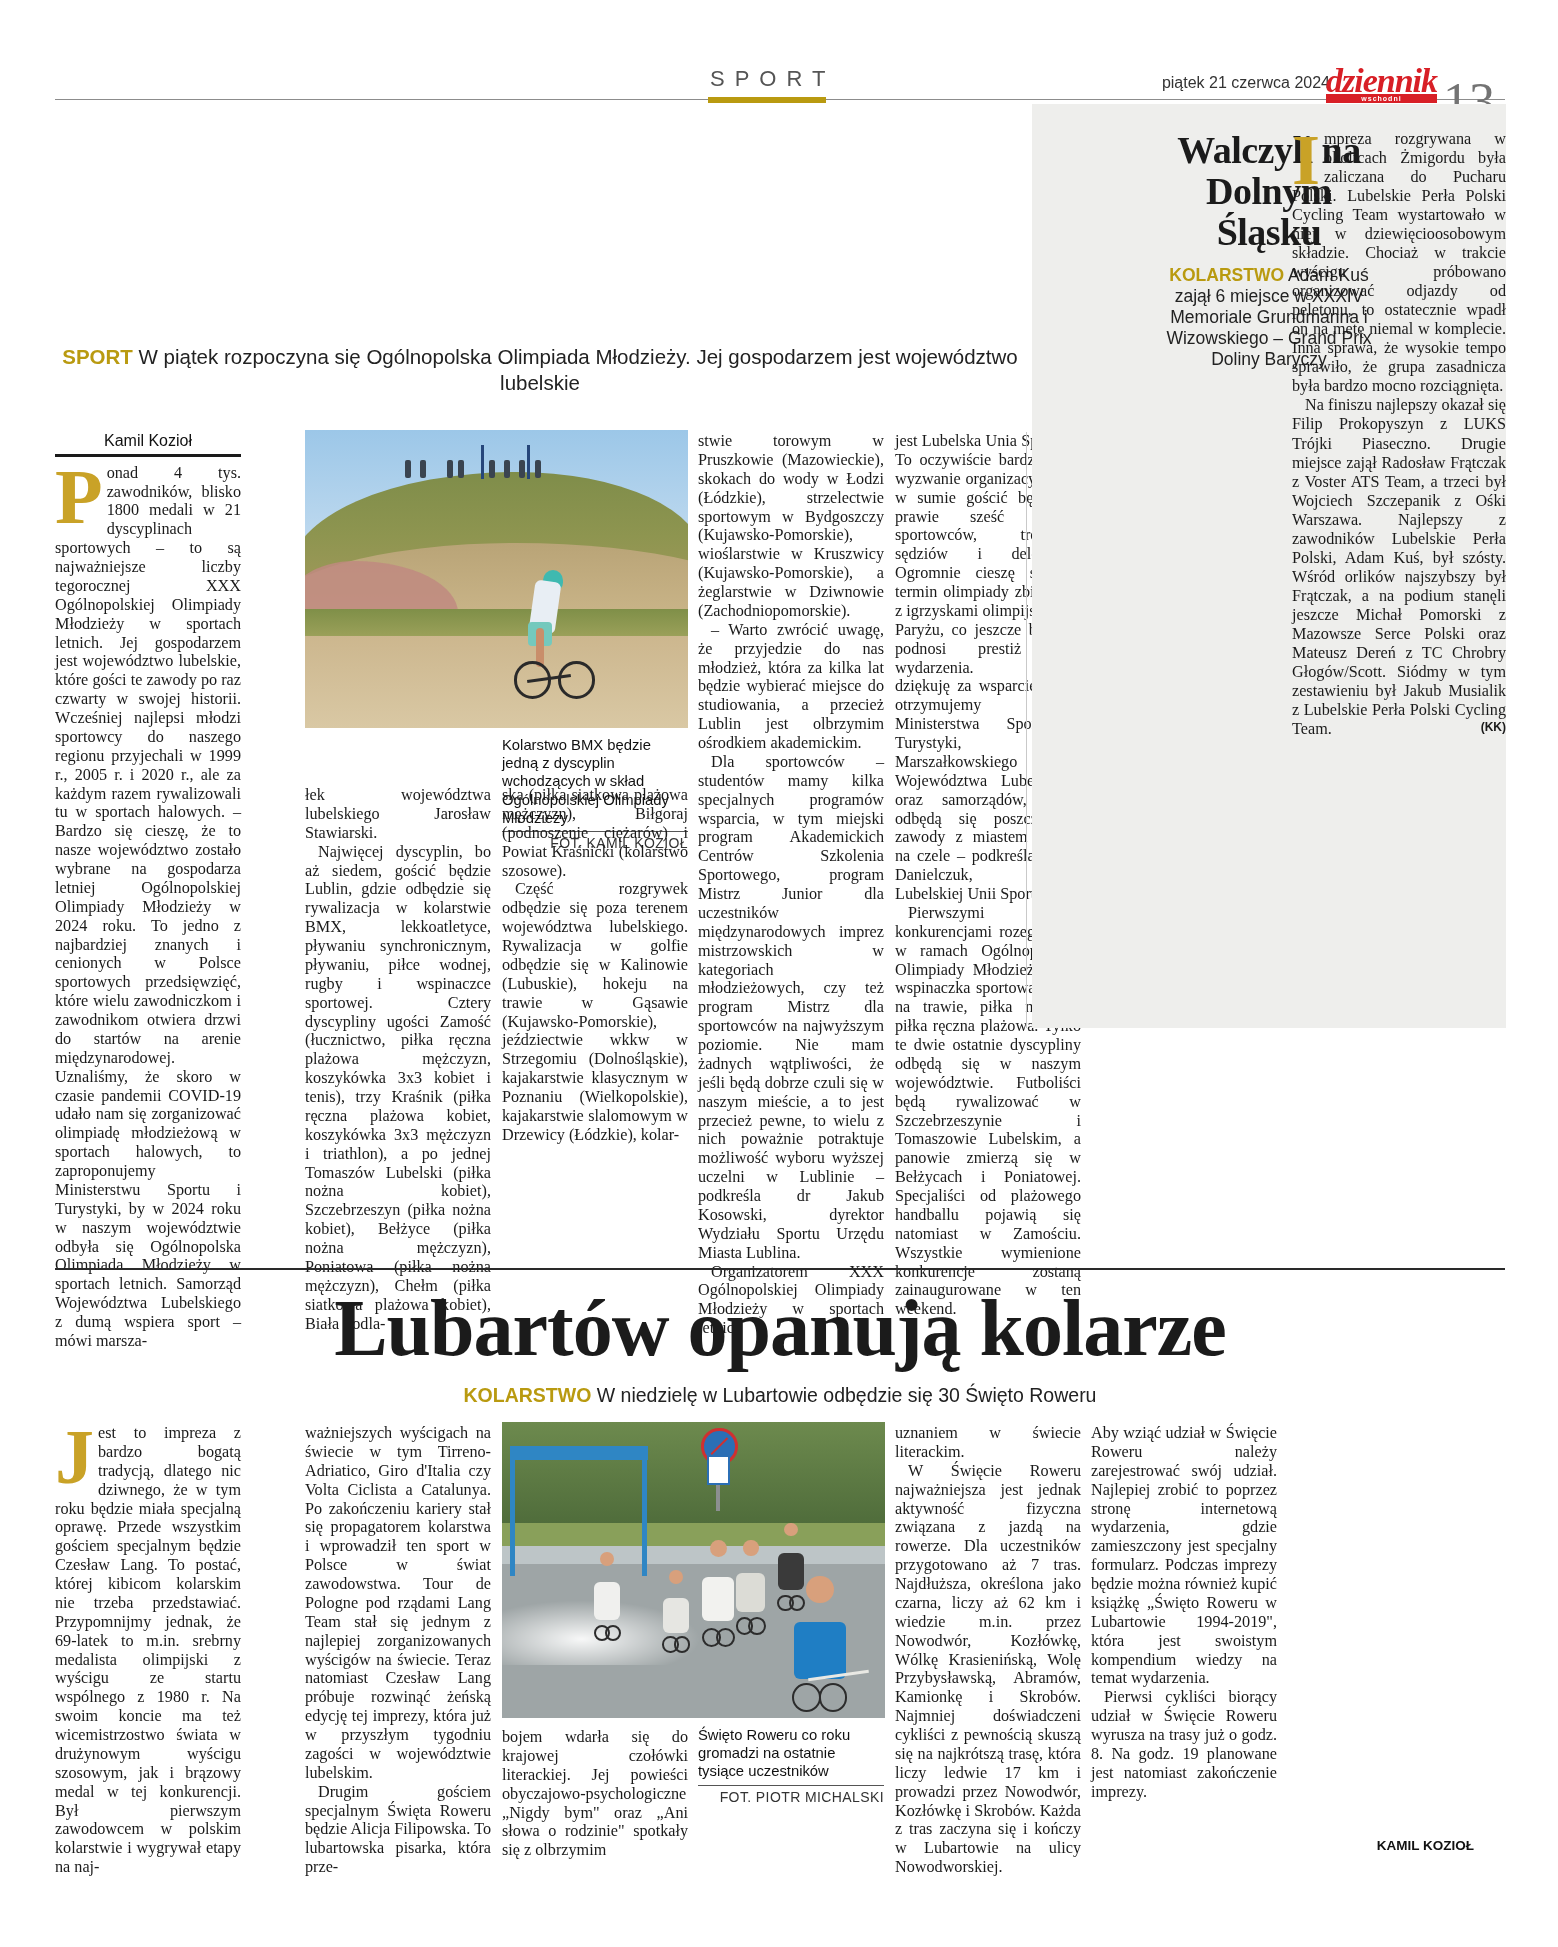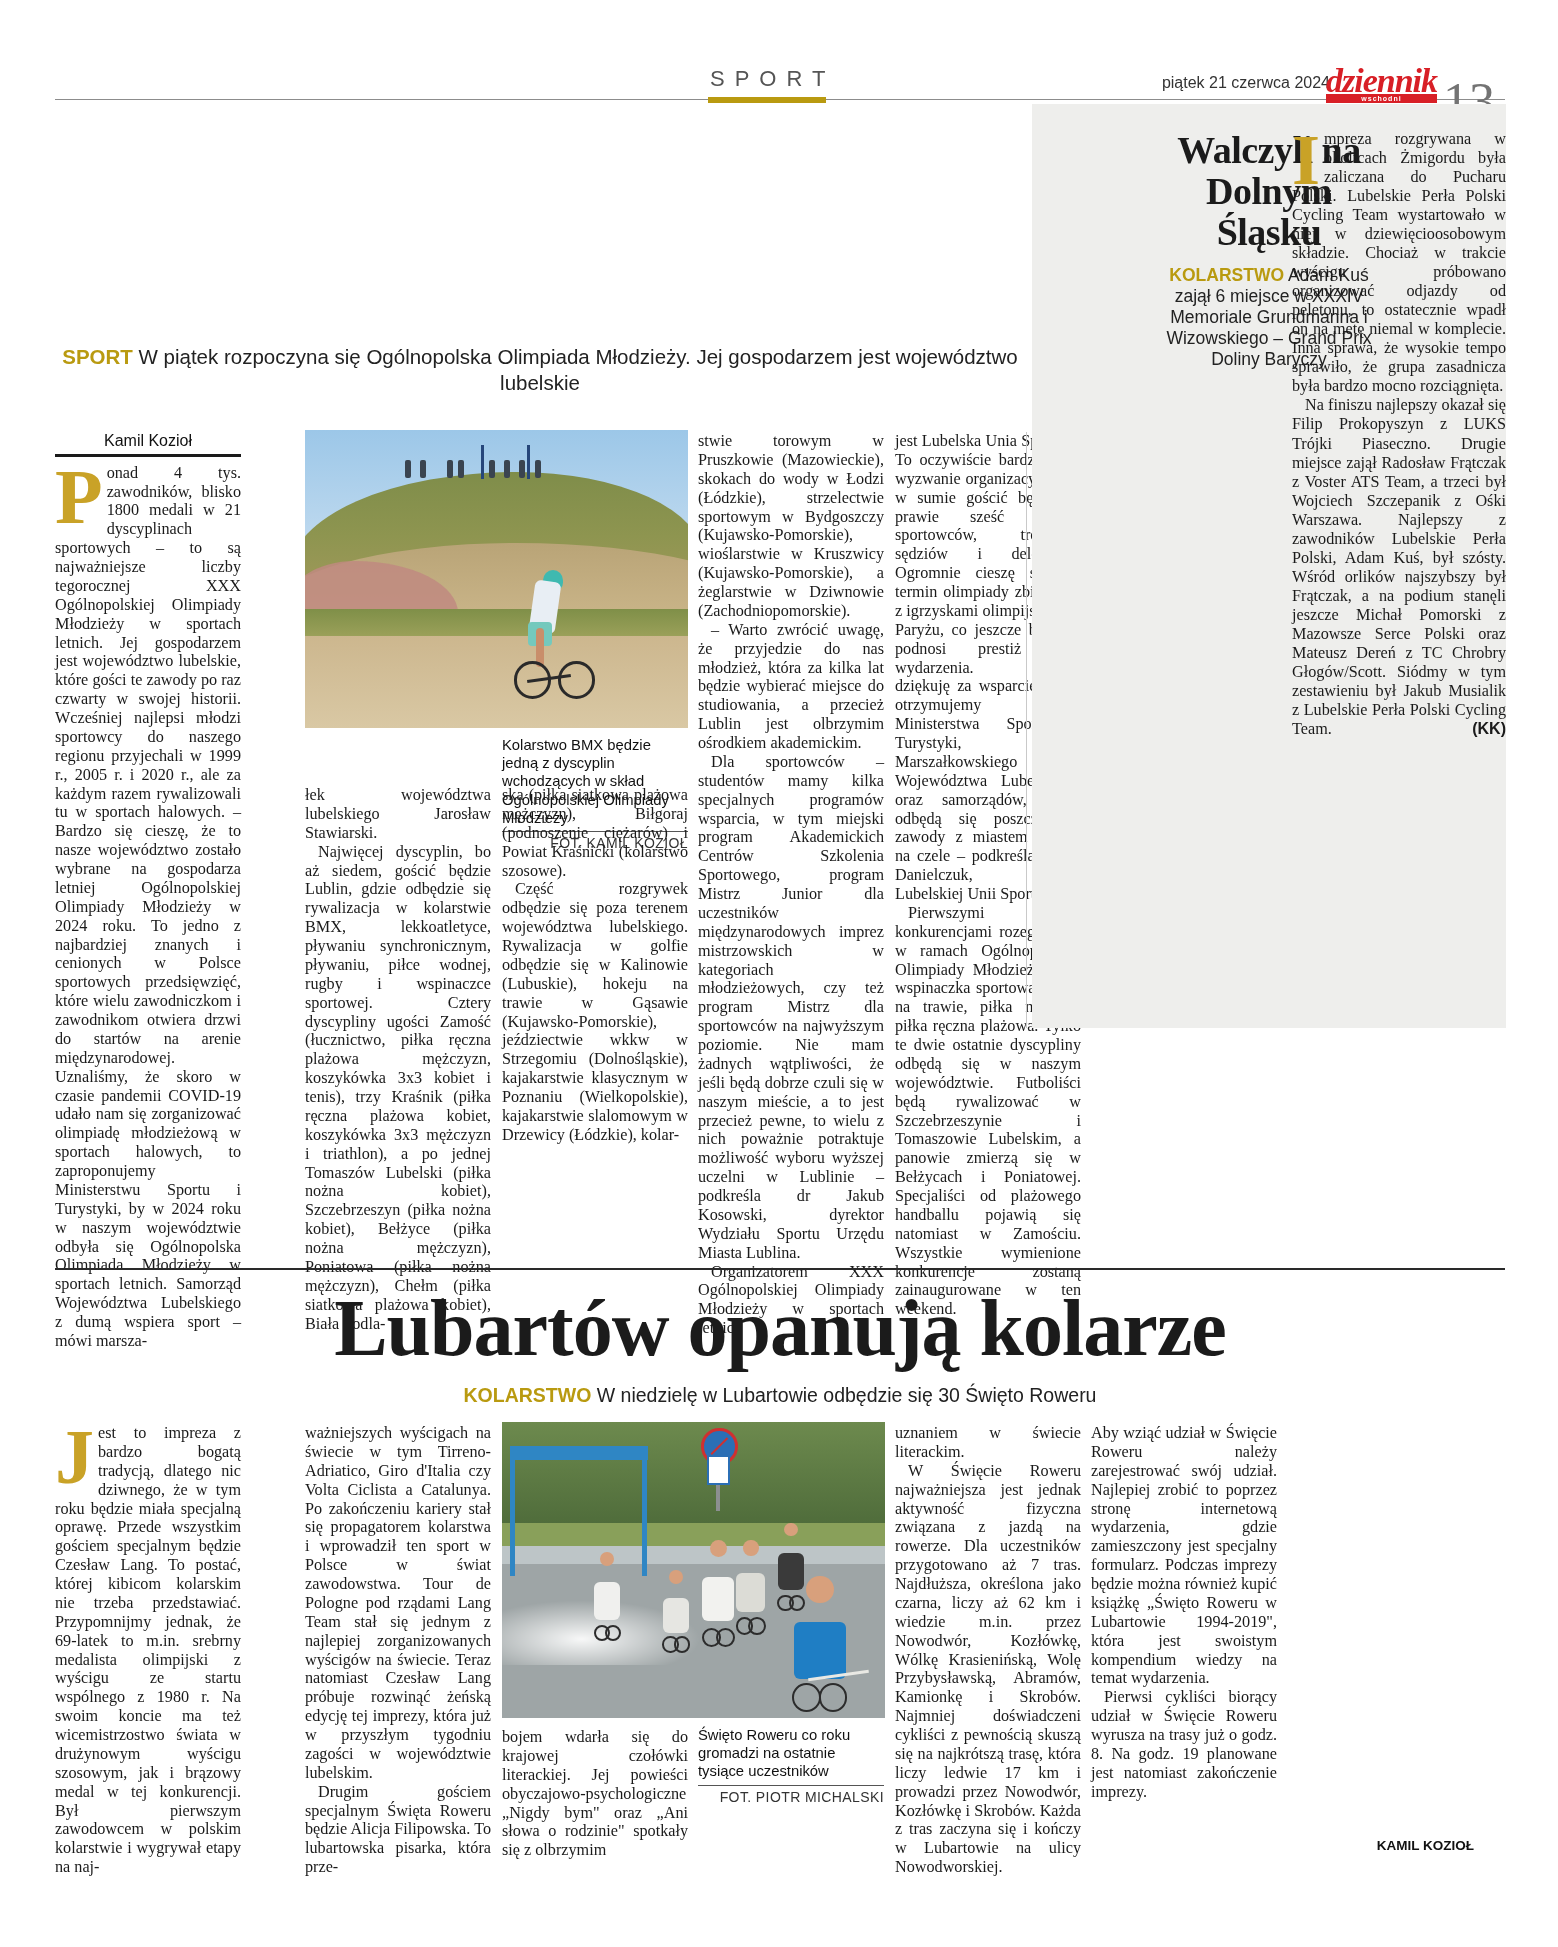--- a/index.html
+++ b/index.html
@@ -98,21 +98,21 @@
     font-family:"Liberation Sans",sans-serif;font-size:17.5px;line-height:1.2;color:#222;
   }
   .side-lead .tag{color:#b99a10;font-weight:bold;}
   .side-body{
     position:absolute;left:242px;top:0;width:214px;
     font-size:16.2px;line-height:1.175;text-align:justify;hyphens:auto;
   }
   .side-body p{margin:0;text-indent:13px;}
   .side-body p.first{text-indent:0;}
   .side-body .dropcap{font-size:72px;}
-  .sig{font-family:"Liberation Sans",sans-serif;font-weight:bold;font-size:16px;float:right;}
+  .sig{font-family:"Liberation Sans",sans-serif;font-weight:bold;font-size:12px;float:right;}
 
   
   .div-rule{position:absolute;left:55px;top:1268px;width:1450px;height:2px;background:#2a2a2a;}
   .vsep{position:absolute;background:#c9c9c9;width:1px;}
 
   
   .head2{
     position:absolute;left:55px;top:1288px;width:1450px;text-align:center;
     font-family:"Liberation Serif",serif;font-weight:bold;font-size:80px;line-height:1;
     letter-spacing:-1px;color:#1b1b1b;

